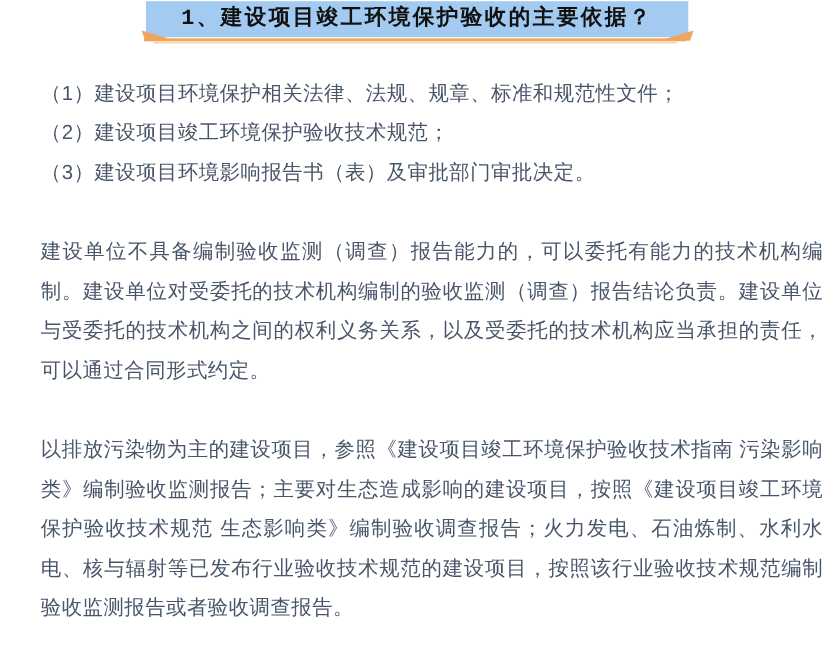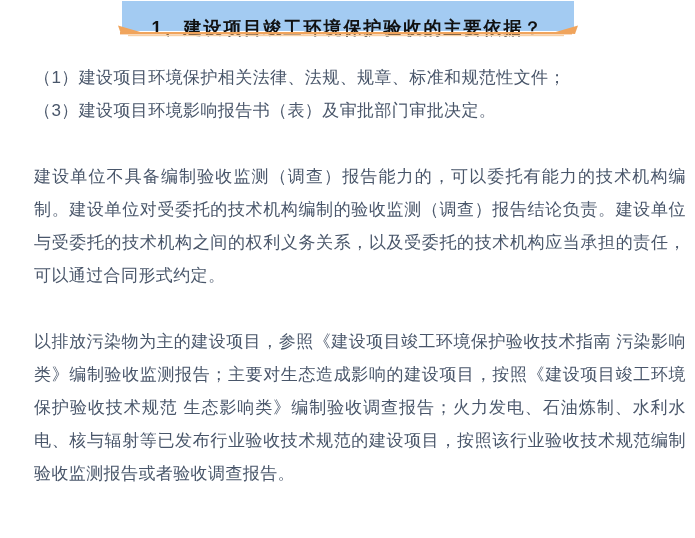--- a/index.html
+++ b/index.html
@@ -28,24 +28,24 @@
     position: absolute;
     top: 1px;
     left: 50%;
     transform: translateX(-50%);
     background: var(--title_bg);
     color: var(--title_text);
     font-size: 18px;
     font-weight: bold;
     line-height: 30px;
     height: 30px;
-    padding: 12px 30px;
+    padding: 0 30px;
     letter-spacing: 2px;
     white-space: nowrap;
-    font-family: Liberation Sans, sans-serif;
+    font-family: Liberation Mono, monospace;
   }
   .underline {
     position: absolute;
     top: 25px;
     left: 50%;
     transform: translateX(-50%);
     width: 460px;
     height: 14px;
     line-height: 0;
   }
@@ -74,16 +74,17 @@
       <path class="swoosh-main" d="M0,0.5 L24,7.5 L3,9 Z"></path>
       <path class="swoosh-main" d="M460,0.5 L436,7.5 L457,9 Z"></path>
       <rect class="swoosh-main" x="2" y="7" width="452" height="2.4"></rect>
       <rect class="swoosh-light" x="10" y="9.8" width="436" height="1.4"></rect>
     </svg>
   </div>
 </div>
 
 <div class="content">
   <p>（1）建设项目环境保护相关法律、法规、规章、标准和规范性文件；</p>
+  <p>（2）建设项目竣工环境保护验收技术规范；</p>
   <p>（3）建设项目环境影响报告书（表）及审批部门审批决定。</p>
   <p class="para">建设单位不具备编制验收监测（调查）报告能力的，可以委托有能力的技术机构编制。建设单位对受委托的技术机构编制的验收监测（调查）报告结论负责。建设单位与受委托的技术机构之间的权利义务关系，以及受委托的技术机构应当承担的责任，可以通过合同形式约定。</p>
   <p class="para">以排放污染物为主的建设项目，参照《建设项目竣工环境保护验收技术指南 污染影响类》编制验收监测报告；主要对生态造成影响的建设项目，按照《建设项目竣工环境保护验收技术规范 生态影响类》编制验收调查报告；火力发电、石油炼制、水利水电、核与辐射等已发布行业验收技术规范的建设项目，按照该行业验收技术规范编制验收监测报告或者验收调查报告。</p>
 </div>
 
 </body></html>

